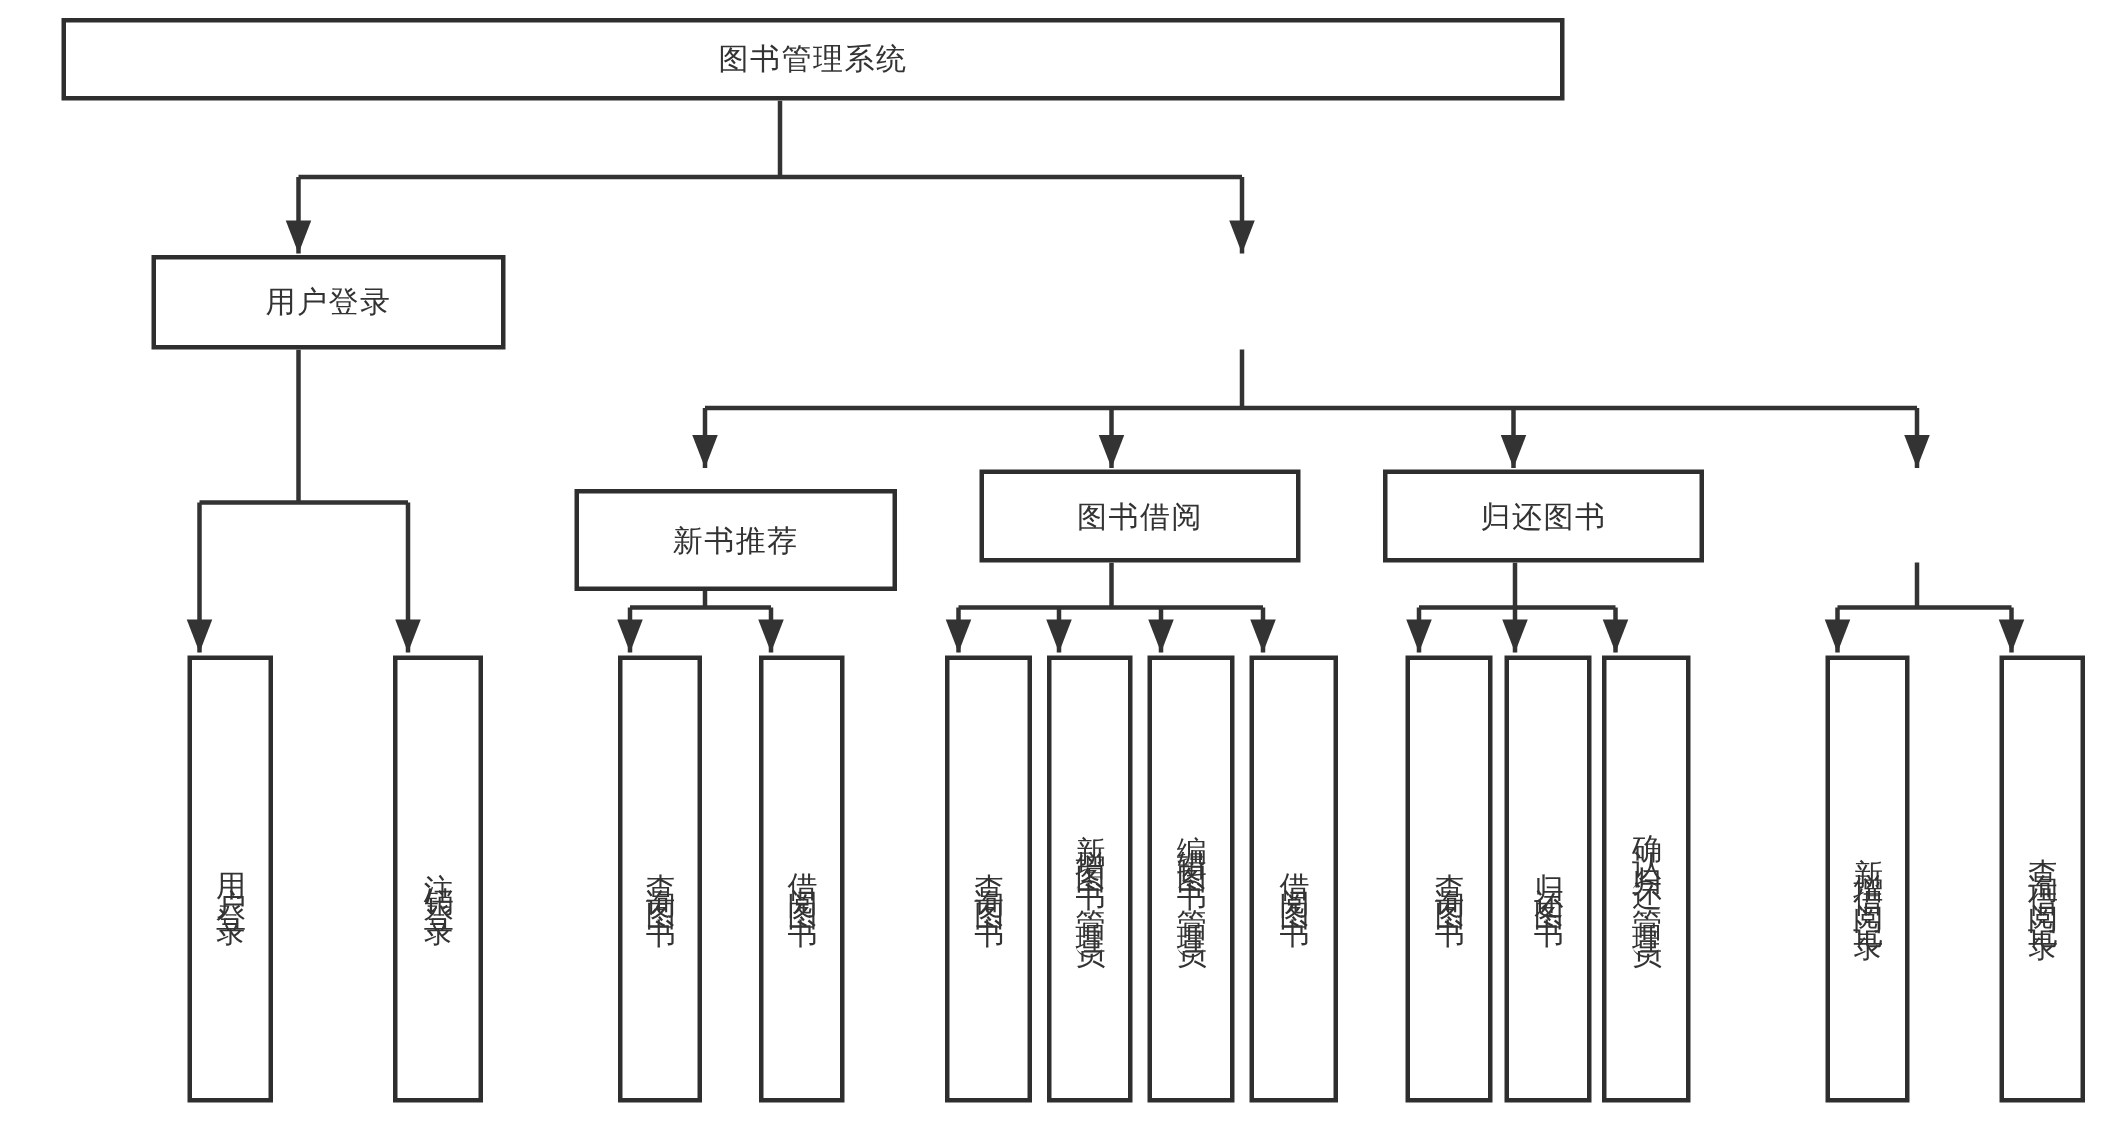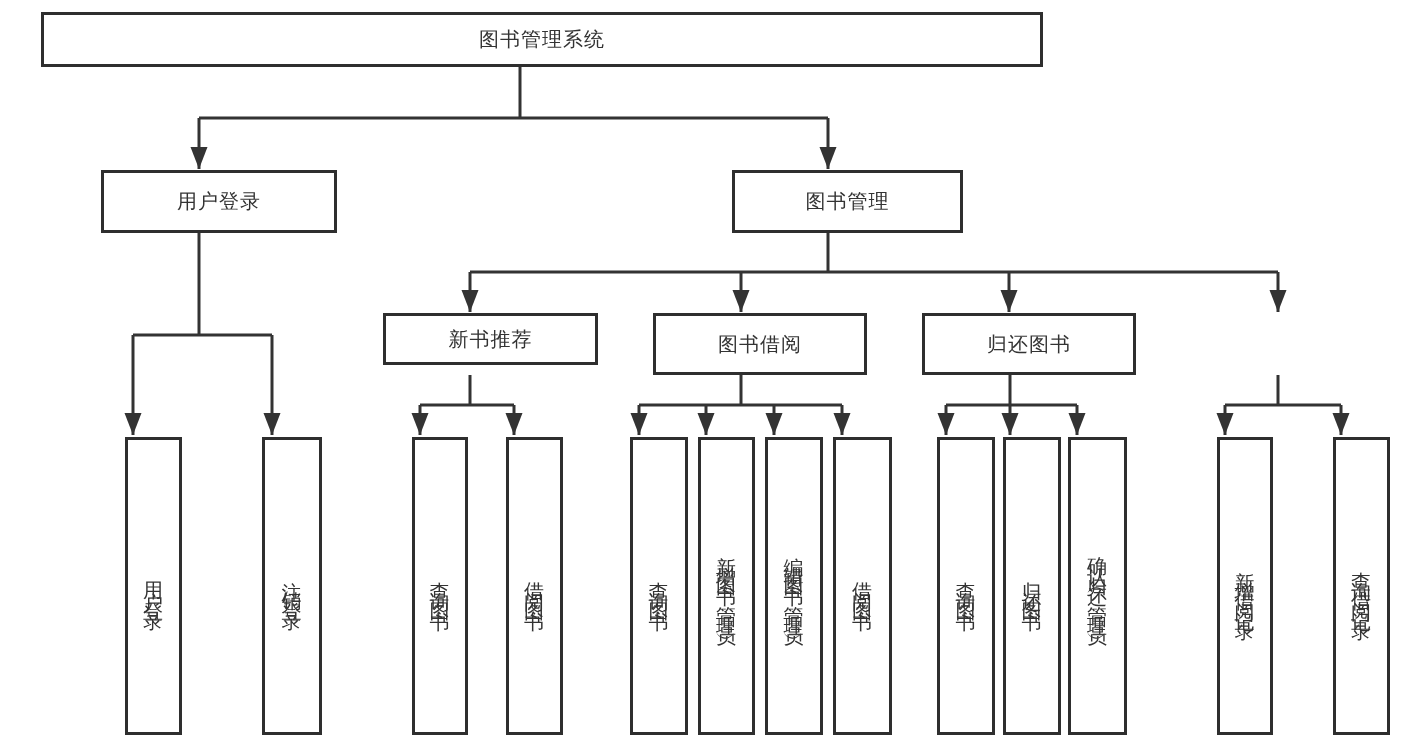--- a/index.html
+++ b/index.html
@@ -108,25 +108,22 @@
     </g>
   </svg>
 
   <div class="node" style="left:21px;top:12px;width:1002px;height:55px">
     <span>图书管理系统</span>
   </div>
 
   <div class="node" style="left:81px;top:170px;width:236px;height:63px">
     <span>用户登录</span>
   </div>
-  <div class="node" style="left:712px;top:170px;width:231px;height:63px">
-    <span>图书管理</span>
-  </div>
 
-  <div class="node" style="left:363px;top:313px;width:215px;height:52px">
+  <div class="node" style="left:363px;top:326px;width:215px;height:68px">
     <span>新书推荐</span>
   </div>
   <div class="node" style="left:633px;top:313px;width:214px;height:62px">
     <span>图书借阅</span>
   </div>
   <div class="node" style="left:902px;top:313px;width:214px;height:62px">
     <span>归还图书</span>
   </div>
 
   <div class="node vbox" style="left:105px;top:437px;width:57px;height:298px">

